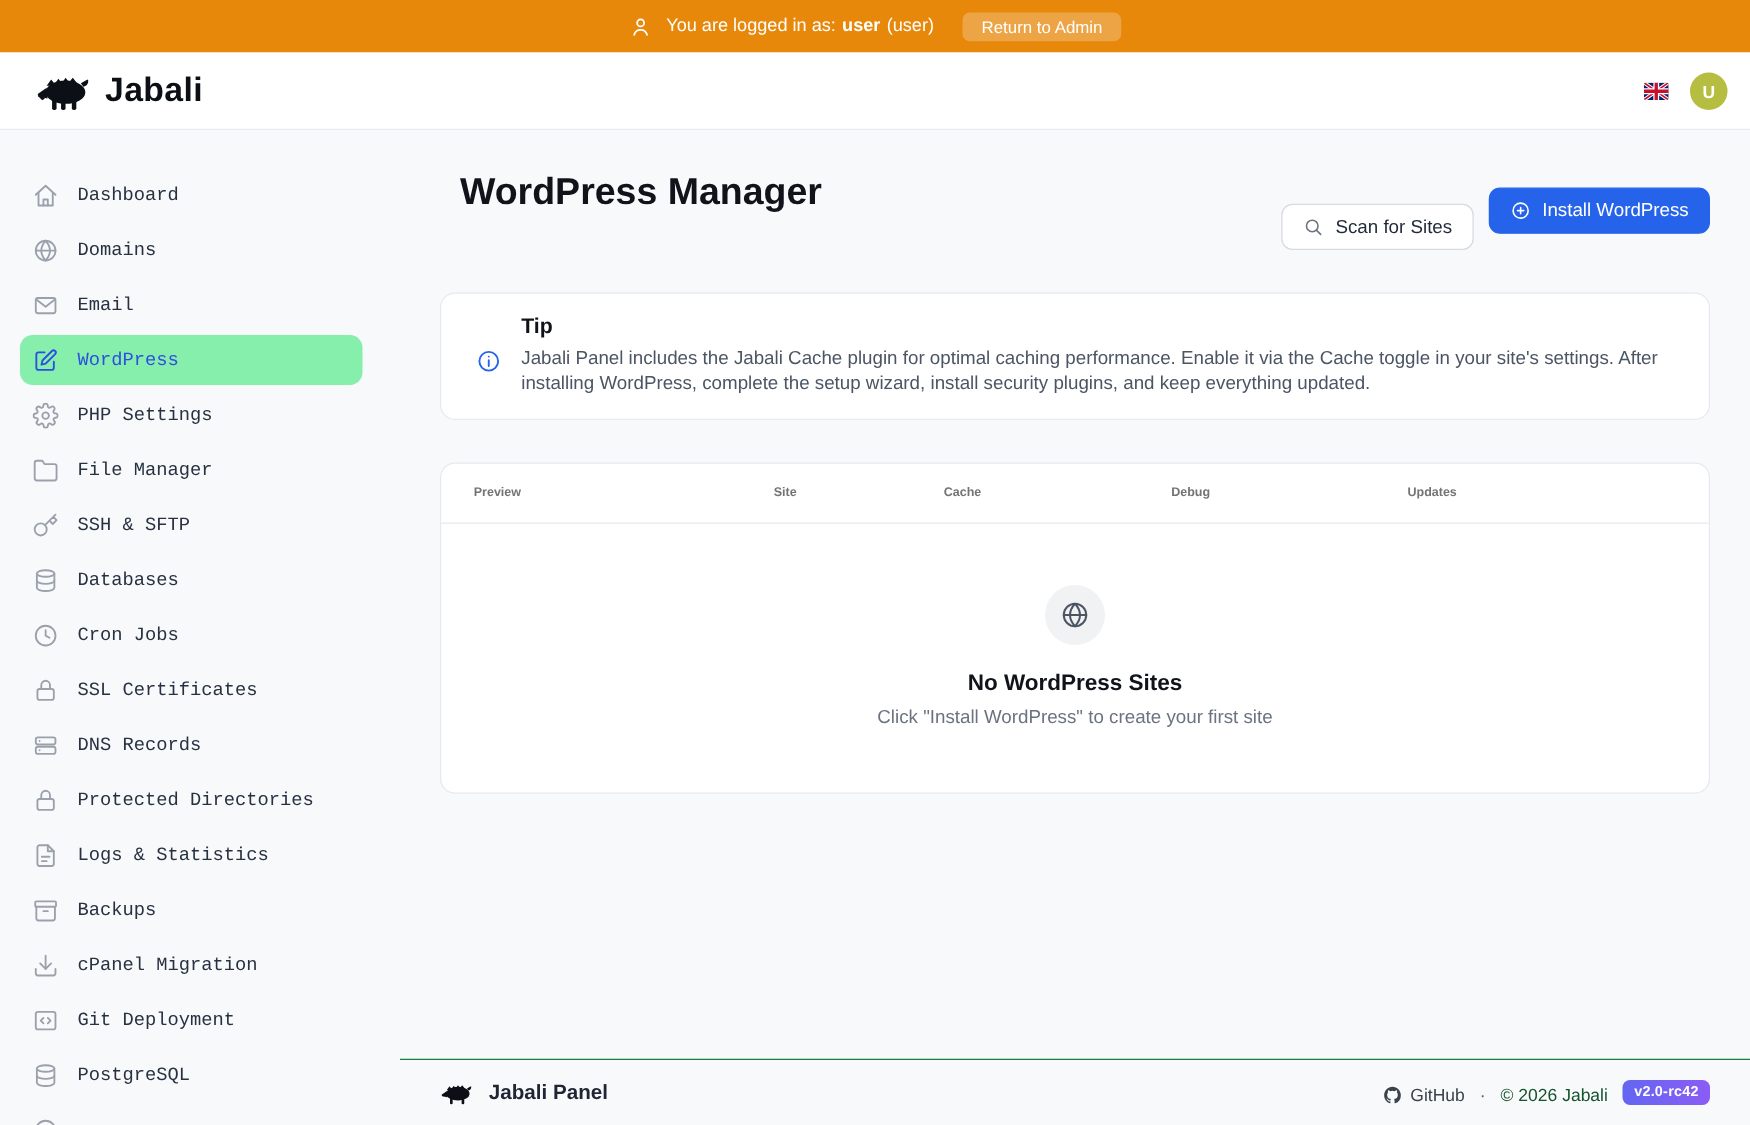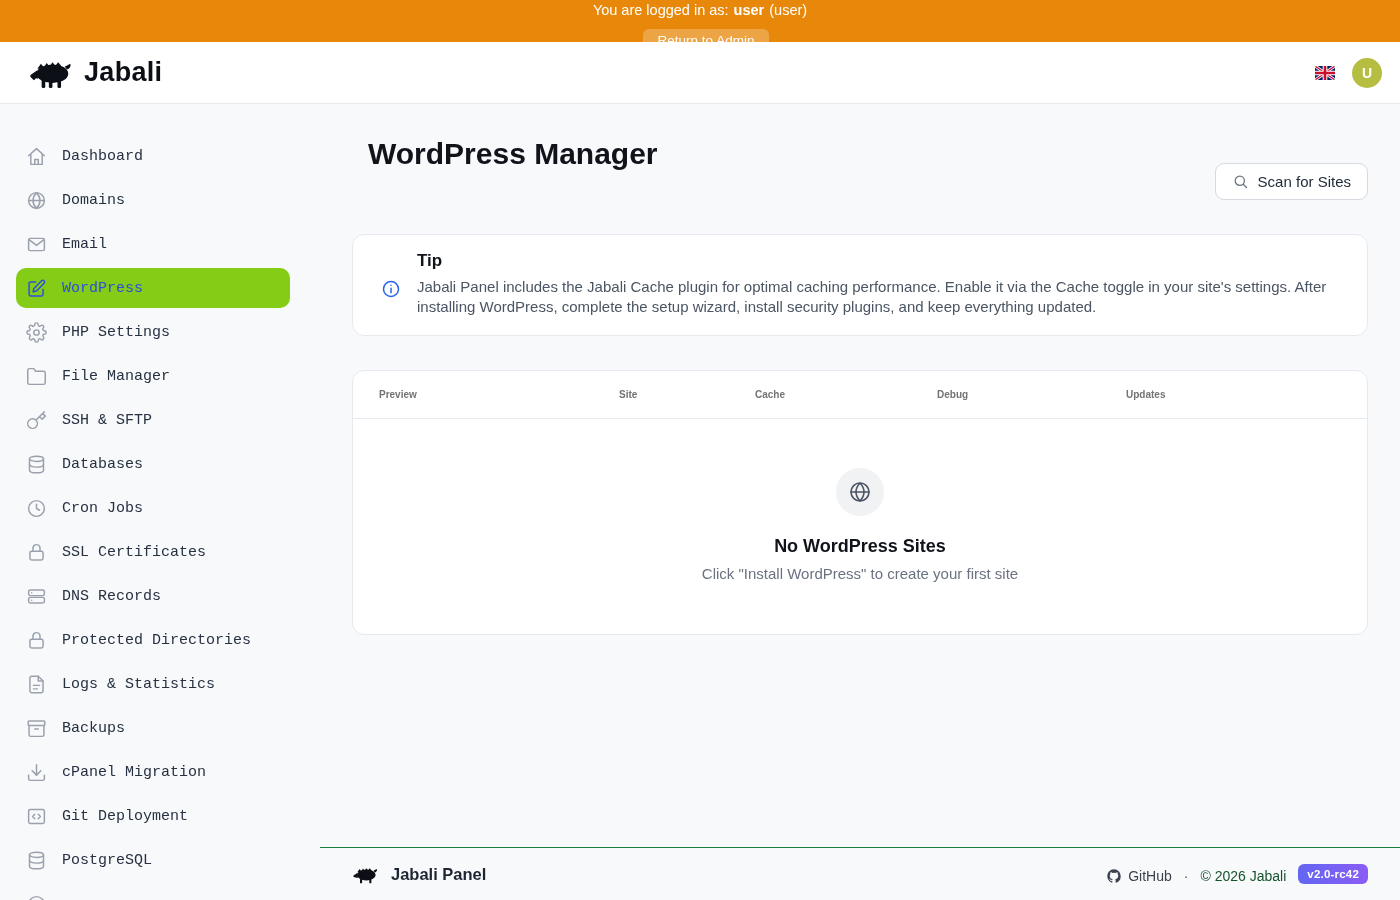--- a/index.html
+++ b/index.html
@@ -1,21 +1,21 @@
 <!DOCTYPE html>
 <html><head>
 <meta charset="utf-8">
 <style>
   * { box-sizing: border-box; }
   html,body { margin:0; padding:0; width:1400px; height:900px; overflow:hidden;
     font-family:"Liberation Sans", sans-serif; background:#f8f9fa; color:#1f2937; }
 
   
   .topbar { height:42px; background:#e8880b; color:#fff; display:flex;
-    align-items:center; justify-content:center; gap:11px; font-size:14.5px;flex-direction:column; }
+    align-items:center; justify-content:center; gap:11px; font-size:14.5px; }
   .topbar svg { width:19px; height:19px; stroke:#fff; fill:none; stroke-width:1.8;
     stroke-linecap:round; stroke-linejoin:round; }
   .login-text { display:flex; gap:5px; align-items:center; }
   .login-user { font-weight:700; }
   .return-btn { background:rgba(255,255,255,.24); border:none; color:#fff;
     padding:4px 15px; border-radius:6px; font-size:13.5px; margin-left:12px;
     cursor:pointer; font-family:inherit; }
 
   
   .header { height:62px; background:#fff; border-bottom:1px solid #e7e9ee;
@@ -29,21 +29,21 @@
     font-weight:700; font-size:14px; display:flex; align-items:center;
     justify-content:center; cursor:pointer; }
 
   
   .app-body { display:flex; height:796px; overflow:hidden; }
   .sidebar { width:320px; flex-shrink:0; padding:32px 30px 0 16px; overflow:hidden; }
   .side-item { display:flex; align-items:center; gap:15px; height:40px; margin-bottom:4px;
     padding-left:10px; border-radius:10px; font-size:15px; color:#273142; cursor:pointer;font-family:Liberation Mono, monospace; }
   .side-item svg { width:21px; height:21px; flex-shrink:0; stroke:#9aa1ad; fill:none;
     stroke-width:1.7; stroke-linecap:round; stroke-linejoin:round; }
-  .side-item.active { background:#84cc16; color:#2d4fe0; font-weight:500; }
+  .side-item.active { background:#86efac; color:#2d4fe0; font-weight:500; }
   .side-item.active svg { stroke:#2d4fe0; }
 
   .main { flex:1; display:flex; flex-direction:column; overflow:hidden;gap:48px; }
   .content { height:762px; padding:30px 32px 0; }
 
   .page-head { display:flex; align-items:flex-start; justify-content:space-between; margin-bottom:34px; }
   .page-title { margin:0 0 0 16px; font-size:30px; line-height:40px; font-weight:800; color:#10141a; }
   .actions { display:flex; gap:12px; align-items:center; margin-top:2px; }
   .btn { display:inline-flex; align-items:center; gap:9px; font-size:15px; border-radius:9px;
     padding:0 16px; height:37px; cursor:pointer; font-family:inherit; }
@@ -272,20 +272,27 @@
       <div class="page-head">
         <h1 class="page-title">WordPress Manager</h1>
         <div class="actions">
           <button class="btn btn-outline">
             <svg viewBox="0 0 24 24">
               <circle cx="11" cy="11" r="6.5"></circle>
                 <path d="M15.9 15.9L20.5 20.5"></path>
             </svg>
             <span>Scan for Sites</span>
           </button>
+          <button class="btn btn-primary">
+            <svg viewBox="0 0 24 24">
+              <circle cx="12" cy="12" r="8.5"></circle>
+                <path d="M12 8.5v7M8.5 12h7"></path>
+            </svg>
+            <span>Install WordPress</span>
+          </button>
         </div>
       </div>
 
       <div class="card tip-card">
         <span class="tip-icon">
           <svg viewBox="0 0 24 24">
               <circle cx="12" cy="12" r="9"></circle>
               <path d="M12 11v5.5M12 7.5h.01"></path>
             </svg>
         </span>

